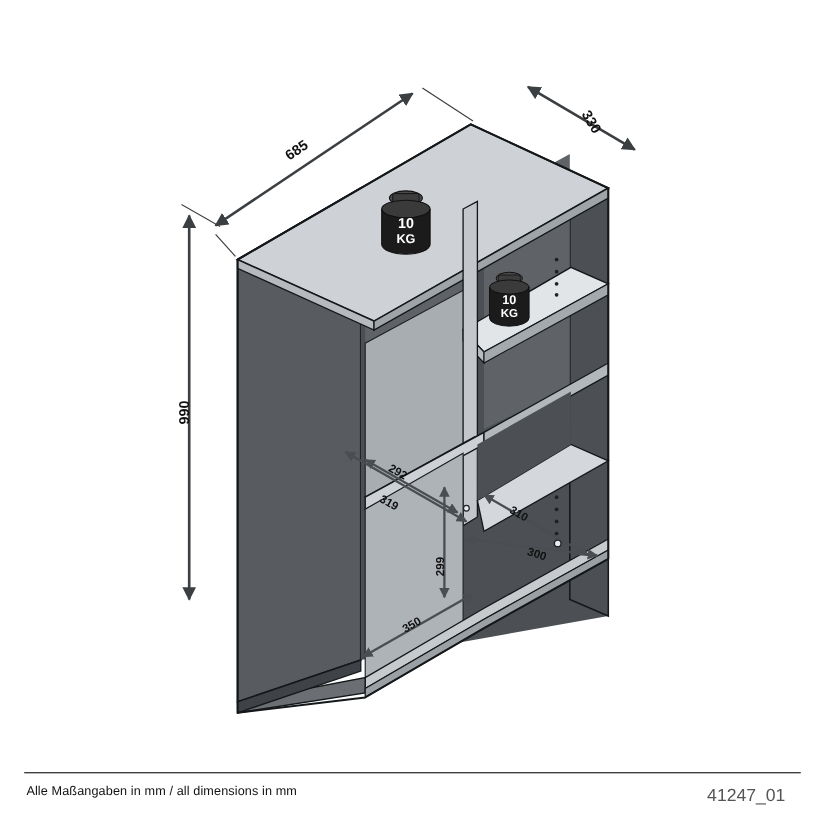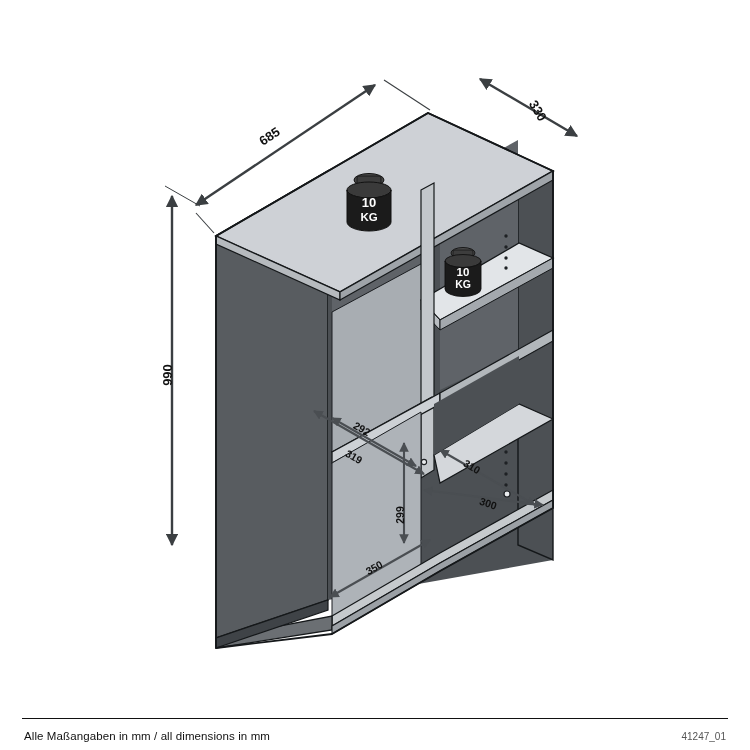--- a/index.html
+++ b/index.html
@@ -26,44 +26,44 @@
     top: 0;
     width: 750px;
     height: 750px;
     display: block;
   }
   .footer {
     position: absolute;
     left: 0;
     bottom: 0;
     width: 750px;
-    height: 32px;
+    height: 48px;
   }
   .footer-rule {
     position: absolute;
     left: 22px;
     top: 0;
     width: 706px;
     height: 1px;
     background: #111;
   }
   .footer-left {
     position: absolute;
     left: 24px;
     top: 12px;
     font-size: 11.5px;
     letter-spacing: 0.1px;
     color: #111;
     white-space: nowrap;
   }
   .footer-right {
     position: absolute;
-    right: 24px;
+    right: 36px;
     top: 13px;
-    font-size: 10px;
+    font-size: 16px;
     color: #555;
     white-space: nowrap;
   }
   .dimtext {
     font-family: "Liberation Sans", sans-serif;
     font-weight: bold;
     fill: #111;
   }
   .kgtext {
     font-family: "Liberation Sans", sans-serif;

